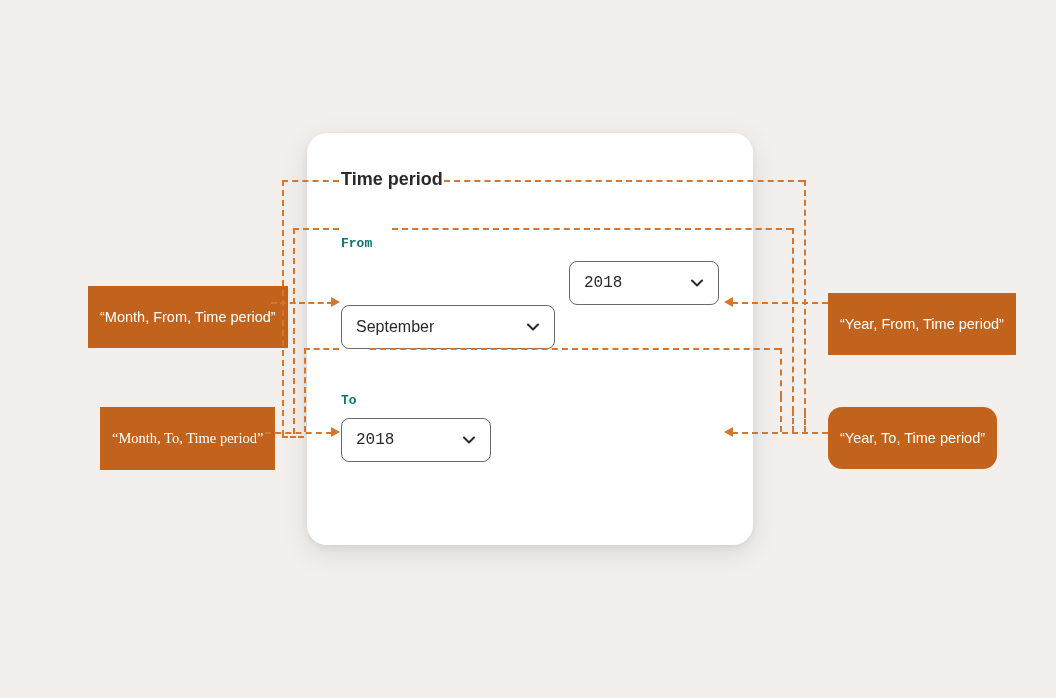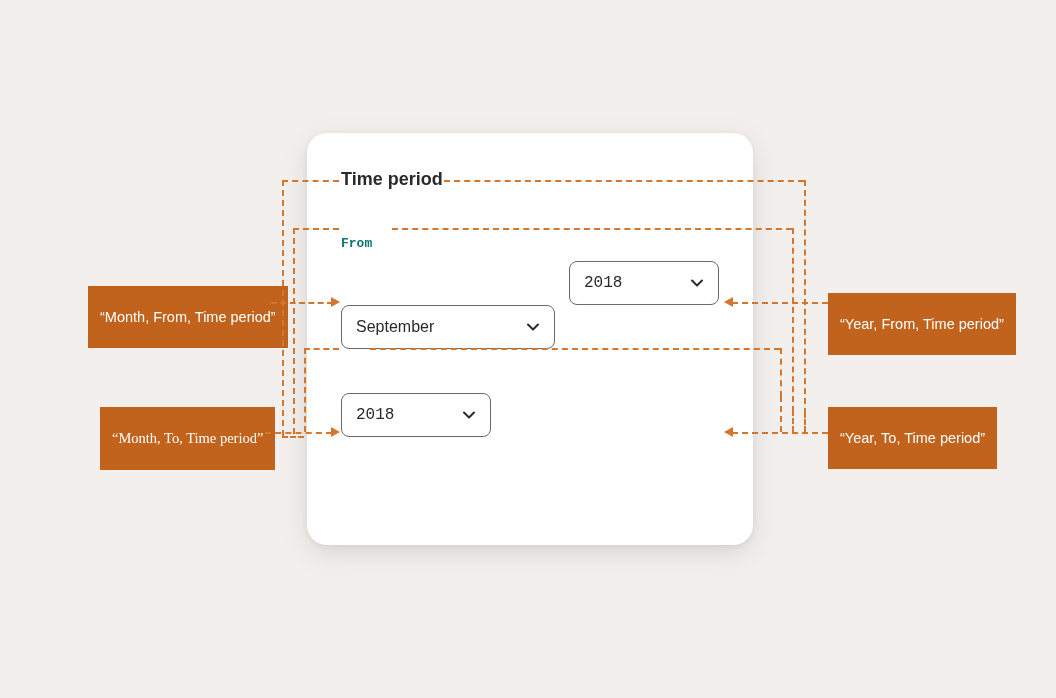--- a/index.html
+++ b/index.html
@@ -76,21 +76,21 @@
     background: #c2631d;
     color: #fff;
     font-size: 14.5px;
     font-weight: 400;
     padding: 23px 12px;
     white-space: nowrap;
   }
   .annot.left-1 { left: 88px;  top: 286px; }
   .annot.left-2 { left: 100px; top: 407px; font-family: Liberation Serif, serif; }
   .annot.right-1 { left: 828px; top: 286px; margin-top: 7px; }
-  .annot.right-2 { left: 828px; top: 407px; }
+  .annot.right-2 { left: 828px; top: 407px; border-radius: 14px; }
 
   
   .dash-h, .dash-v {
     position: absolute;
     pointer-events: none;
   }
   .dash-h { border-top: 2px dashed #d4762b; height: 0; }
   .dash-v { border-left: 2px dashed #d4762b; width: 0; }
 
   
@@ -130,20 +130,21 @@
     <div class="select year">
       <span class="select-text">2018</span>
       <span class="chev">
         <svg viewBox="0 0 14 14" width="14" height="14">
             <path d="M2 4.5 L7 9.5 L12 4.5" fill="none" stroke="#2a2a2a" stroke-width="2" stroke-linecap="round" stroke-linejoin="round"></path>
           </svg>
       </span>
     </div>
   </div>
 
+  <div class="section-label">To</div>
   <div class="row">
     <div class="select year">
       <span class="select-text">2018</span>
       <span class="chev">
         <svg viewBox="0 0 14 14" width="14" height="14">
             <path d="M2 4.5 L7 9.5 L12 4.5" fill="none" stroke="#2a2a2a" stroke-width="2" stroke-linecap="round" stroke-linejoin="round"></path>
           </svg>
       </span>
     </div>
   </div>

